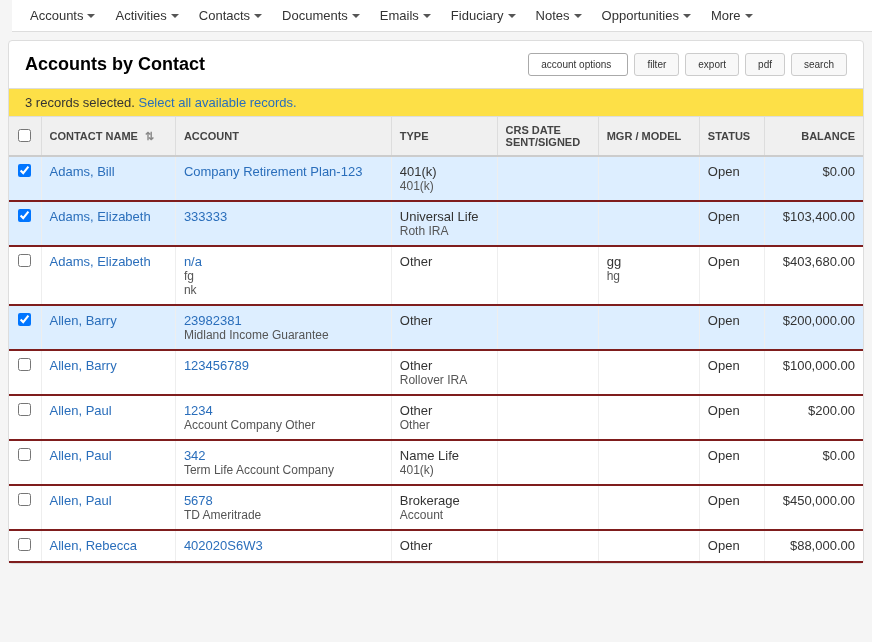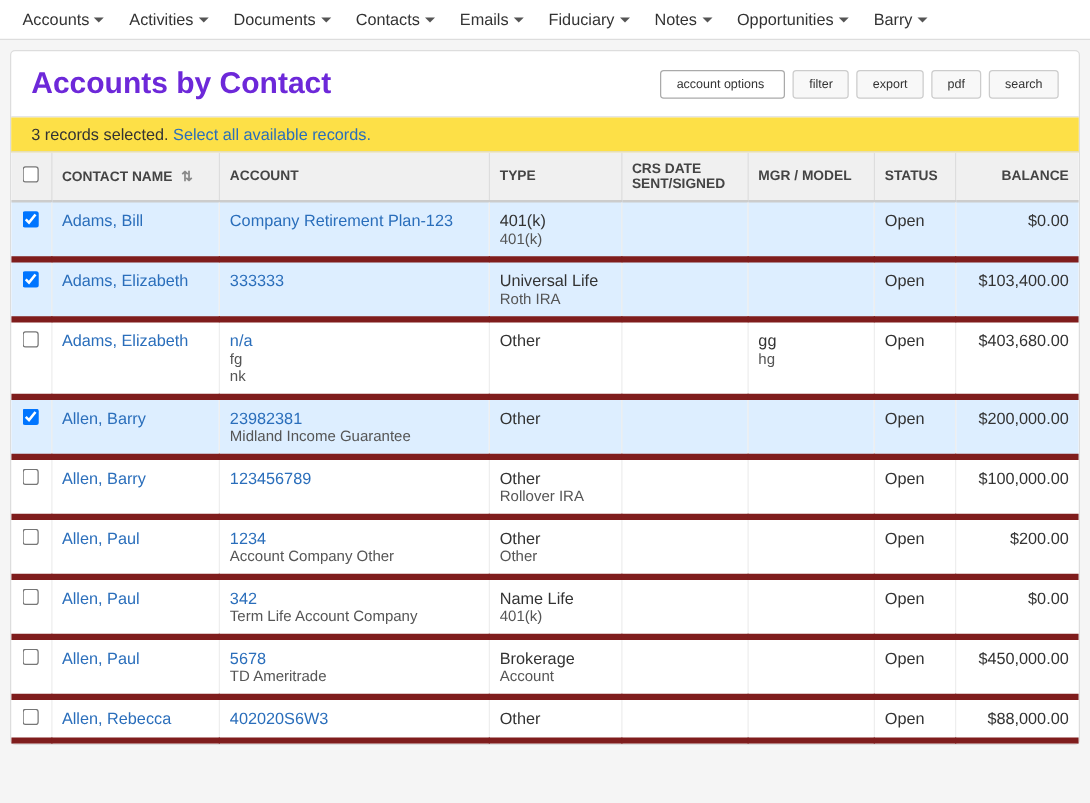--- a/index.html
+++ b/index.html
@@ -6,20 +6,21 @@
     body { font-family: Arial, sans-serif; font-size: 13px; background: #f5f5f5; color: #333; }
 
     
     .top-nav {
       display: flex;
       align-items: center;
       background: #fff;
       border-bottom: 1px solid #ddd;
       height: 32px;
       padding: 0 8px;
+      margin-left: 12px;
     }
     .nav-item {
       display: flex;
       align-items: center;
       padding: 0 10px;
       height: 100%;
       cursor: pointer;
       font-size: 13px;
       color: #333;
       white-space: nowrap;
@@ -44,23 +45,23 @@
 
     
     .content-header {
       display: flex;
       align-items: center;
       justify-content: space-between;
       padding: 12px 16px;
       border-bottom: 1px solid #ddd;
     }
     .page-title {
-      font-size: 24px;
+      font-size: 18px;
       font-weight: bold;
-      color: #6d28d9;
+      color: #000000;
     }
     .header-buttons {
       display: flex;
       gap: 6px;
     }
     .btn {
       padding: 5px 12px;
       border: 1px solid #ccc;
       border-radius: 3px;
       background: #f8f8f8;
@@ -120,21 +121,21 @@
     th .sort-icon {
       display: inline-block;
       margin-left: 4px;
       color: #888;
     }
     th.checkbox-col, td.checkbox-col {
       width: 32px;
       text-align: center;
     }
     tbody tr {
-      border-bottom: 5px solid #7f1d1d;
+      border-bottom: 2px solid #7f1d1d;
       padding-left: 32px;
     }
     tbody tr.selected { background: #ddeeff; }
     tbody td {
       padding: 7px 8px;
       vertical-align: top;
       border-right: 1px solid #eee;
     }
     tbody td:last-child { border-right: none; }
     .contact-link { color: #2a6ebb; text-decoration: none; }
@@ -150,45 +151,45 @@
 <nav class="top-nav">
   <div class="nav-item">
     <span>Accounts</span>
     <span class="caret"></span>
   </div>
   <div class="nav-item">
     <span>Activities</span>
     <span class="caret"></span>
   </div>
   <div class="nav-item">
+    <span>Contacts</span>
+    <span class="caret"></span>
+  </div>
+  <div class="nav-item">
     <span>Documents</span>
     <span class="caret"></span>
   </div>
   <div class="nav-item">
-    <span>Contacts</span>
-    <span class="caret"></span>
-  </div>
-  <div class="nav-item">
     <span>Emails</span>
     <span class="caret"></span>
   </div>
   <div class="nav-item">
     <span>Fiduciary</span>
     <span class="caret"></span>
   </div>
   <div class="nav-item">
     <span>Notes</span>
     <span class="caret"></span>
   </div>
   <div class="nav-item">
     <span>Opportunities</span>
     <span class="caret"></span>
   </div>
   <div class="nav-item">
-    <span>Barry</span>
+    <span>More</span>
     <span class="caret"></span>
   </div>
 </nav>
 
 <div class="main-content">
 
   <div class="content-header">
     <h1 class="page-title">Accounts by Contact</h1>
     <div class="header-buttons">
       <button class="btn btn-account-options">

